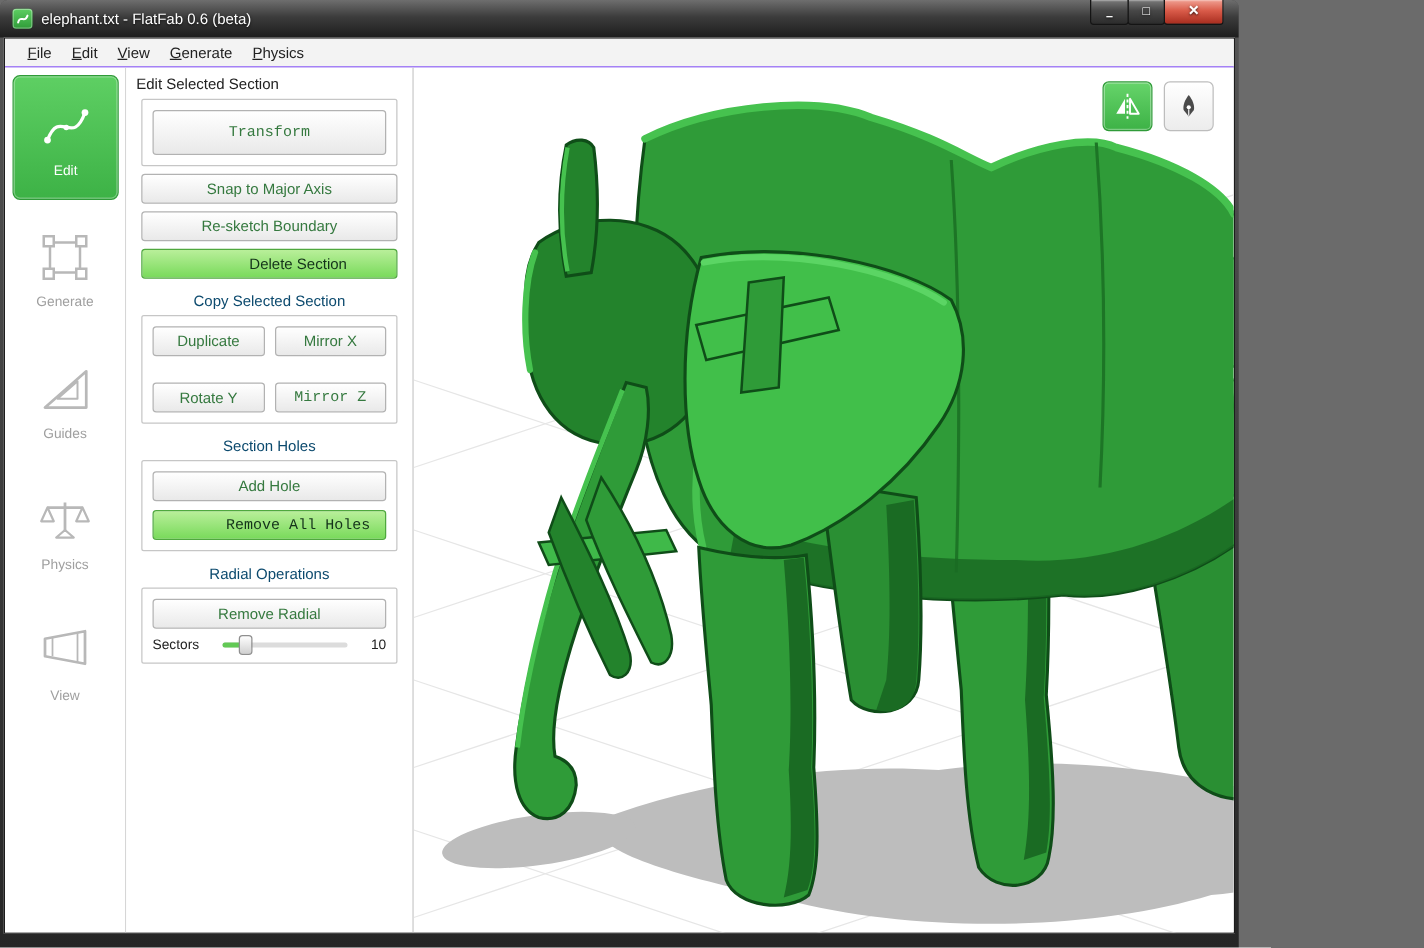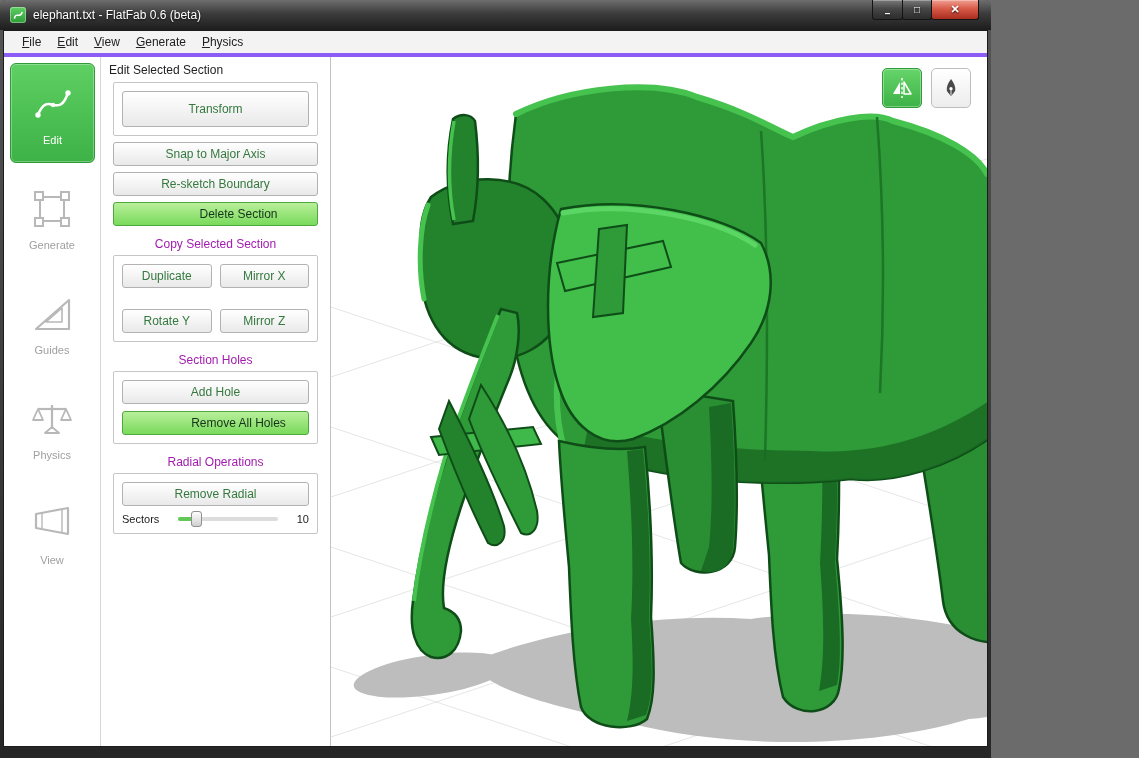--- a/index.html
+++ b/index.html
@@ -10,37 +10,37 @@
   .app-icon{width:16px;height:16px;border-radius:3px;background:linear-gradient(#5ecf63,#2f9b38);display:flex;align-items:center;justify-content:center;flex:0 0 auto;box-shadow:inset 0 0 0 1px rgba(255,255,255,.35);}
   .win-controls{position:absolute;top:0;right:12px;display:flex;}
   .winbtn{height:19px;margin-left:-1px;display:flex;align-items:center;justify-content:center;color:#fff;border:1px solid #141414;border-top:none;border-radius:0 0 3px 3px;background:linear-gradient(#7a7a7a,#474747 45%,#2c2c2c);box-shadow:inset 0 1px 0 rgba(255,255,255,.3);cursor:default;font-size:10px;}
   .winbtn.min{width:29px;}
   .winbtn.max{width:28px;}
   .winbtn.close{width:46px;background:linear-gradient(#f0a092,#d95b49 45%,#a82d1f);font-size:11px;font-weight:bold;}
   .winbtn .glyph{line-height:1;}
   .winbtn.min .glyph{margin-top:8px;font-weight:bold;}
   
   .frame-body{position:absolute;top:30px;left:3px;right:3px;bottom:11px;background:#fff;display:flex;flex-direction:column;border:1px solid #1c1c1c;box-sizing:border-box;}
-  .menubar{height:22px;flex:0 0 auto;background:#f3f3f3;border-bottom:4px solid #8b5cf6;display:flex;align-items:center;padding-left:10px;}
+  .menubar{height:22px;flex:0 0 auto;background:#f3f3f3;border-bottom:1px solid #8b5cf6;display:flex;align-items:center;padding-left:10px;}
   .menu-item{display:inline-block;padding:3px 8px;font-size:12px;color:#222;}
   .menu-item::first-letter{text-decoration:underline;}
   .main{flex:1;display:flex;overflow:hidden;}
   
   .sidebar{width:97px;flex:0 0 auto;background:#fff;border-right:1px solid #d6d6d6;box-sizing:border-box;}
   .side-item{height:105px;display:flex;flex-direction:column;align-items:center;justify-content:center;gap:7px;}
   .side-item .side-label{font-size:11px;color:#9f9f9f;}
   .side-item.active{height:100px;margin:6px 5px 3px 6px;background:linear-gradient(#5ecf63,#3db246);border:1px solid #2f9b38;border-radius:6px;box-shadow:inset 0 0 0 1px rgba(255,255,255,.3);box-sizing:border-box;}
   .side-item.active .side-label{color:#fff;}
   
   .panel{width:230px;flex:0 0 auto;background:#fff;border-right:1px solid #c2c2c2;box-sizing:border-box;overflow:hidden;}
   .panel-header{font-size:12px;color:#222;padding:6px 2px 2px 8px;}
   .groupbox{border:1px solid #c6c6c6;border-radius:2px;margin:3px 12px 0;padding:8px;}
-  .group-title{text-align:center;font-size:12px;color:#a21caf;margin:11px 0 4px;}
+  .group-title{text-align:center;font-size:12px;color:#0c4a6e;margin:11px 0 4px;}
   .btn{display:block;width:100%;box-sizing:border-box;margin:0 0 7px;padding:4px 0;text-align:center;font-family:"Liberation Sans",sans-serif;font-size:12px;color:#35793f;background:linear-gradient(#ffffff,#e9e9e9);border:1px solid #b2b2b2;border-radius:3px;cursor:default;}
-  .groupbox .btn:last-child{margin-bottom:0;}
+  .groupbox .btn:last-child{margin-bottom:0;font-family:Liberation Mono, monospace;}
   .btn.tall{padding:10px 0;}
   .btn.std{width:calc(100% - 24px);margin:6px 12px 0;}
   .btn.green{background:linear-gradient(#b9ef9a,#79da5b);border-color:#4fa83e;color:#14331a;padding-left:46px;}
   .grid2{display:grid;grid-template-columns:1fr 1fr;gap:21px 8px;}
   .grid2 .btn{margin:0;}
   .slider-row{display:flex;align-items:center;gap:19px;margin-top:6px;}
   .slider-label,.slider-value{font-size:11px;color:#222;flex:0 0 auto;}
   .slider{flex:1;height:4px;background:#dcdcdc;border-radius:2px;position:relative;}
   .slider-fill{position:absolute;left:0;top:0;height:4px;width:18%;background:#62c955;border-radius:2px;}
   .slider-handle{position:absolute;left:calc(18% - 5px);top:-6px;width:11px;height:16px;background:linear-gradient(#fefefe,#d0d0d0);border:1px solid #8f8f8f;border-radius:3px;box-sizing:border-box;}

